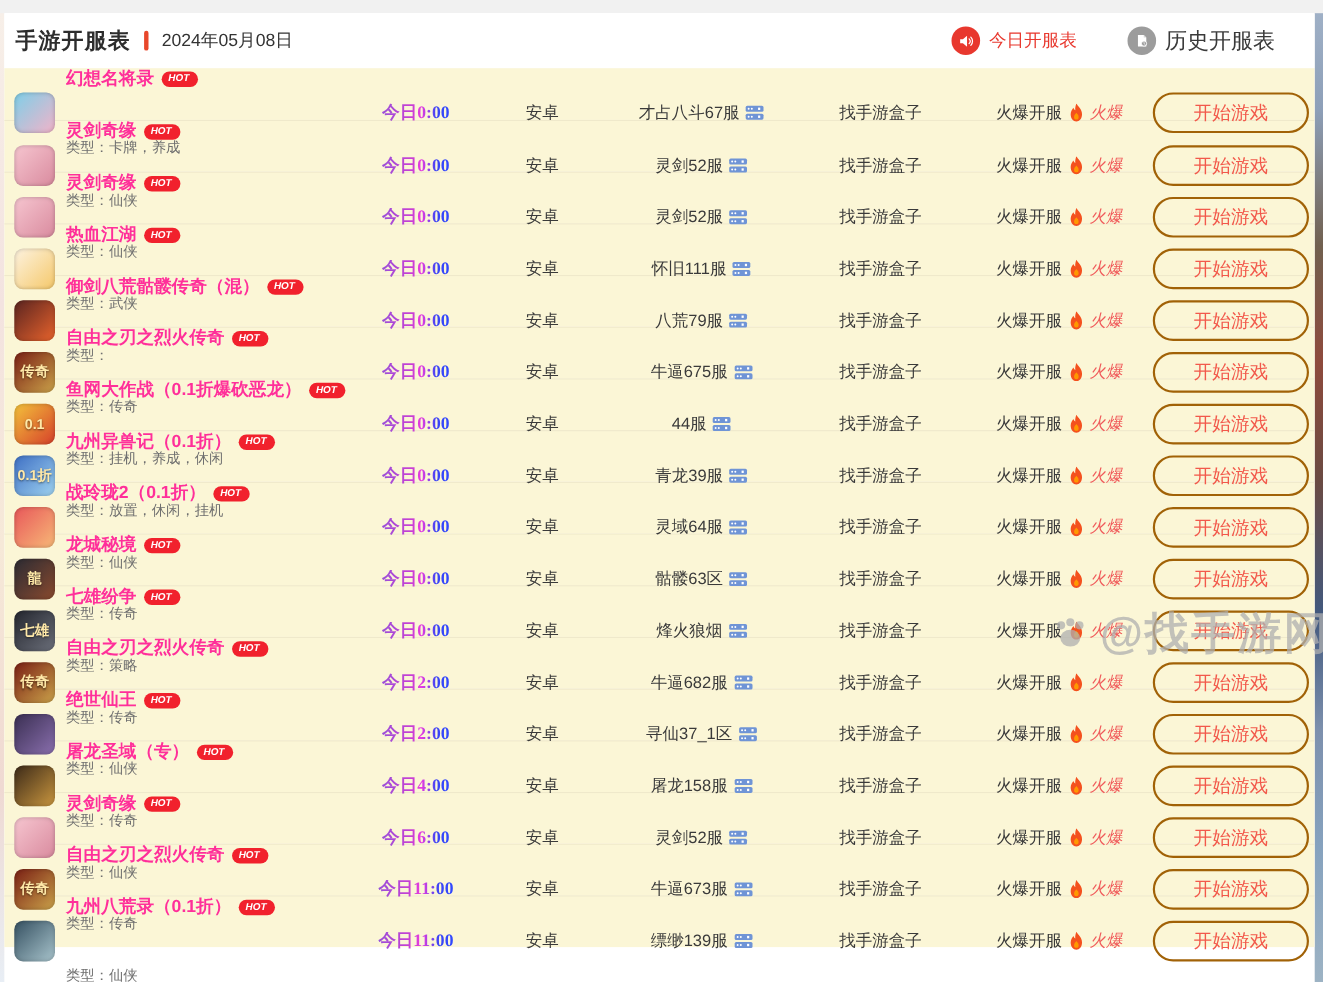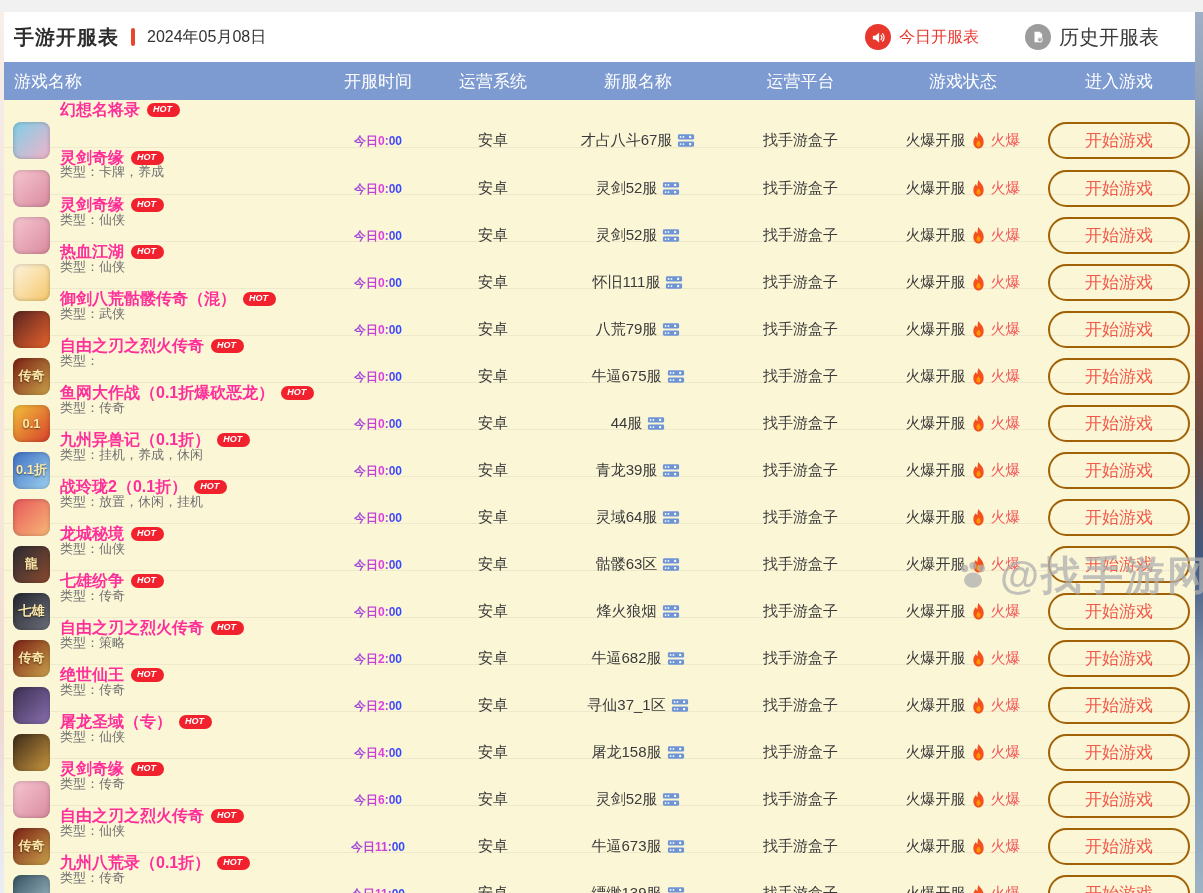--- a/index.html
+++ b/index.html
@@ -47,26 +47,26 @@
     box-shadow:inset 0 0 4px rgba(0,0,0,.25); }
   .name-lines { display:flex; flex-direction:column; justify-content:center; line-height:1.25; min-width:0;gap:44px; }
   .gname-line { display:flex; align-items:center; gap:7px; white-space:nowrap; }
   .gname { font-size:16px; font-weight:bold; color:#ff2f9a; cursor:pointer; }
   .hot { position:relative; background:#f1212d; color:#fff; font-size:9px; font-weight:bold;
     font-style:italic; padding:2px 8px 2px 6px; border-radius:7px; line-height:1.1; flex:none; }
   .hot::before { content:""; position:absolute; left:-4px; top:50%; transform:translateY(-50%);
     border:4px solid transparent; border-right:5px solid #f1212d; }
   .gtype { font-size:13px; color:#6f6f6f; white-space:nowrap; }
 
-  .time { font-size:12px; font-weight:bold; color:#7b3ff2;
+  .time { font-size:16px; font-weight:bold; color:#7b3ff2;
     background:linear-gradient(90deg,#9a4fd8 0%,#c93fd4 45%,#e83ae0 58%,#3c45f5 80%,#2f48ff 100%);
-    -webkit-background-clip:text; background-clip:text; -webkit-text-fill-color:transparent; }
+    -webkit-background-clip:text; background-clip:text;font-family:Liberation Serif, serif; -webkit-text-fill-color:transparent; }
 
   .server-cell, .status-cell { display:flex; align-items:center; justify-content:center; gap:5px; }
-  .status-hot { color:#f05a5a; }
+  .status-hot { color:#f05a5a;font-style:italic; }
 
   .play-btn { display:inline-block; width:142px; height:37px; line-height:33px; border:2px solid #a16207;
     border-radius:20px; color:#f2594b; font-size:17px; text-align:center; background:transparent; cursor:pointer; }
 
   
   .wm-gray { position:absolute; right:-6px; bottom:46px; display:flex; align-items:center; gap:6px;
     color:rgba(175,175,175,.75); font-size:40px; font-weight:bold; letter-spacing:2px; pointer-events:none; }
   .wm-dark { position:absolute; right:8px; bottom:8px; color:rgba(45,45,45,.92); font-size:35px;
     font-weight:bold; letter-spacing:2px; pointer-events:none; }
 </style>
@@ -102,29 +102,20 @@
             <path d="M6 3h9l4 4v14H6V3z" fill="#fff"></path>
             <path d="M15 3v4h4" fill="#d8d8d8"></path>
             <circle cx="15.5" cy="16.5" r="4" fill="#9c9c9c" stroke="#fff" stroke-width="1.4"></circle>
             <path d="M15.5 14.8v1.9l1.4.9" stroke="#fff" stroke-width="1.1" fill="none" stroke-linecap="round"></path>
           </svg>
         </span>
         <span class="label-dark">历史开服表</span>
       </span>
     </div>
 
-    <div class="grid thead">
-      <div class="th first">游戏名称</div>
-      <div class="th">开服时间</div>
-      <div class="th">运营系统</div>
-      <div class="th">新服名称</div>
-      <div class="th">运营平台</div>
-      <div class="th">游戏状态</div>
-      <div class="th">进入游戏</div>
-    </div>
 
     <div class="rows" id="rows">
   <div class="grid row">
     <div class="cell name-cell">
       <span class="gicon" style="background: linear-gradient(135deg, rgb(126, 207, 232), rgb(242, 179, 201));">
               <span></span>
             </span>
       <span class="name-lines">
         <span class="gname-line">
           <span class="gname">幻想名将录</span>

